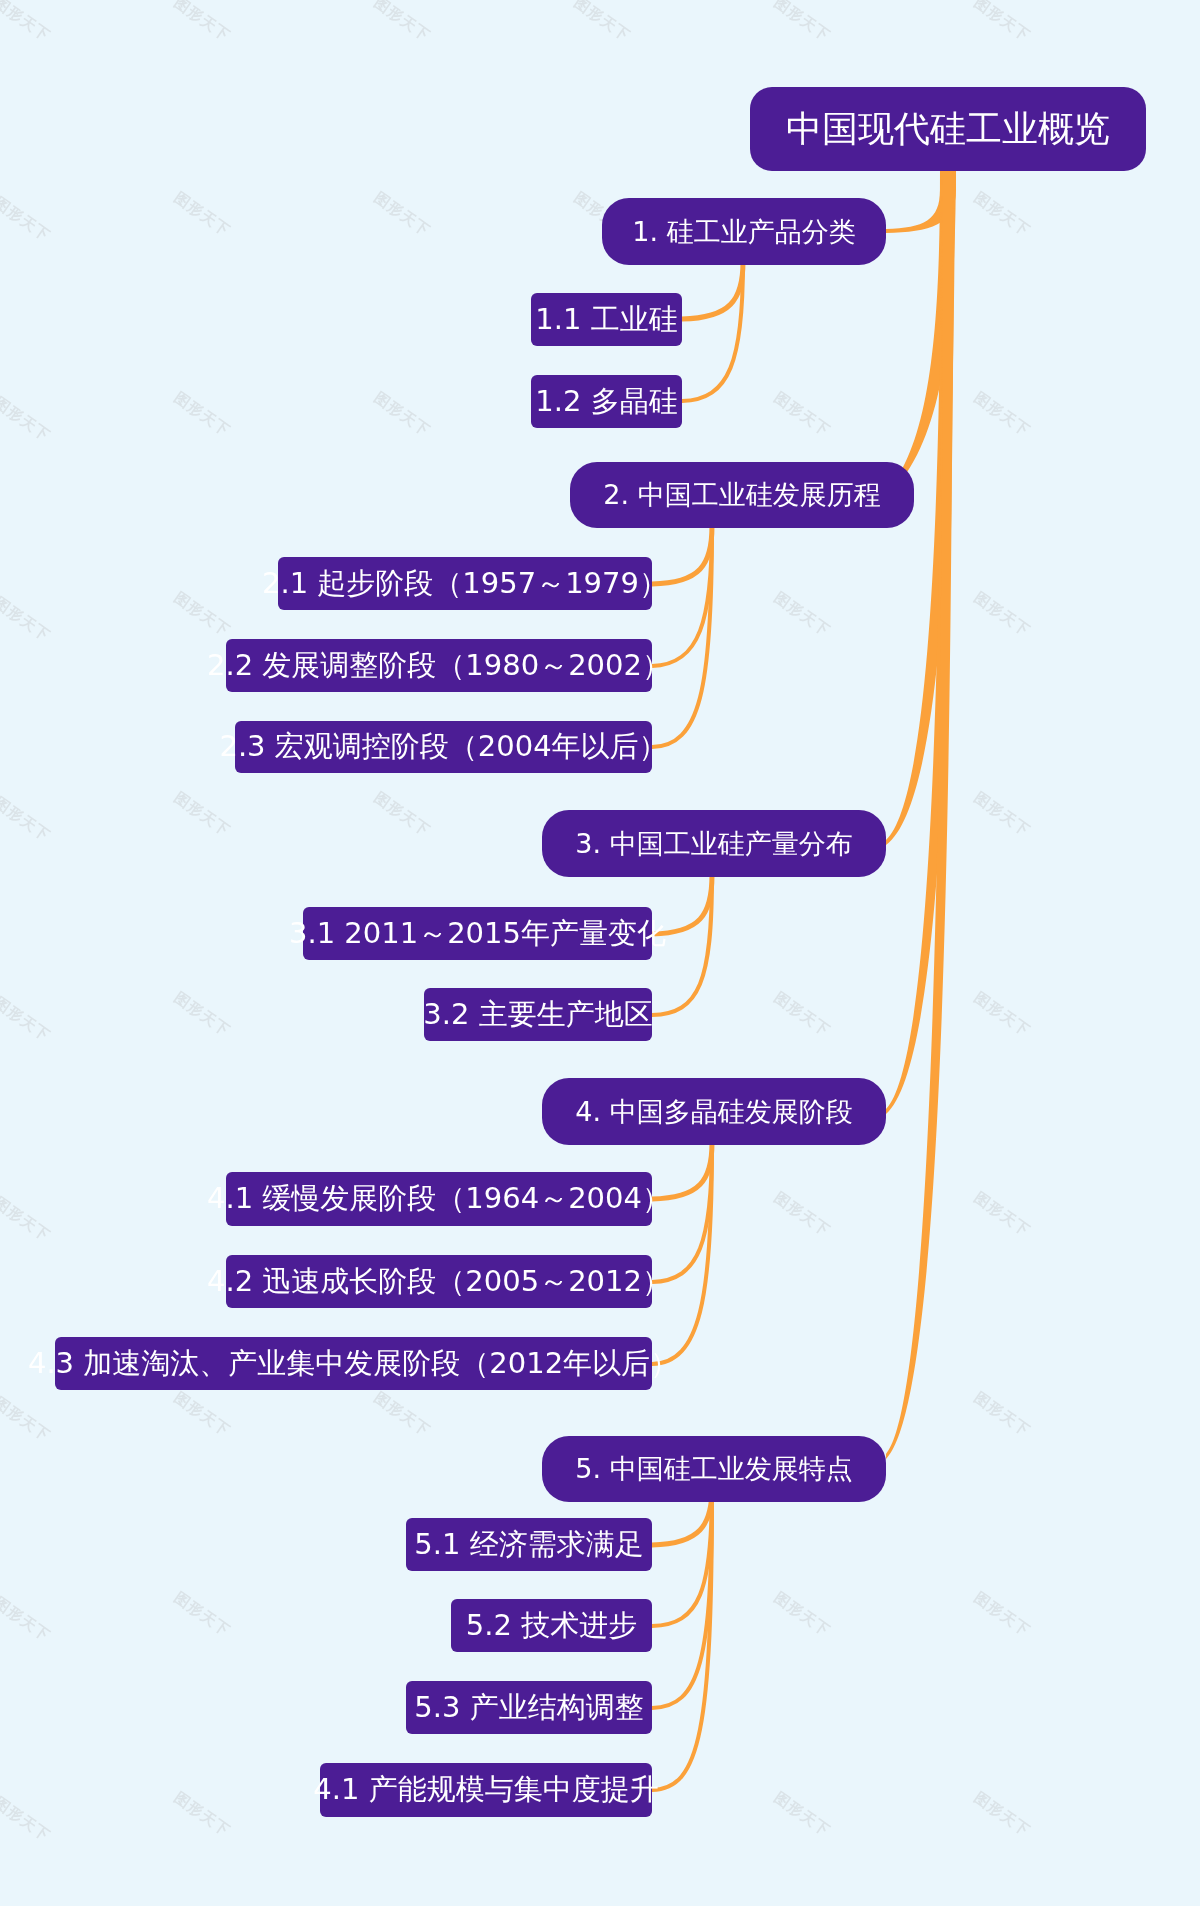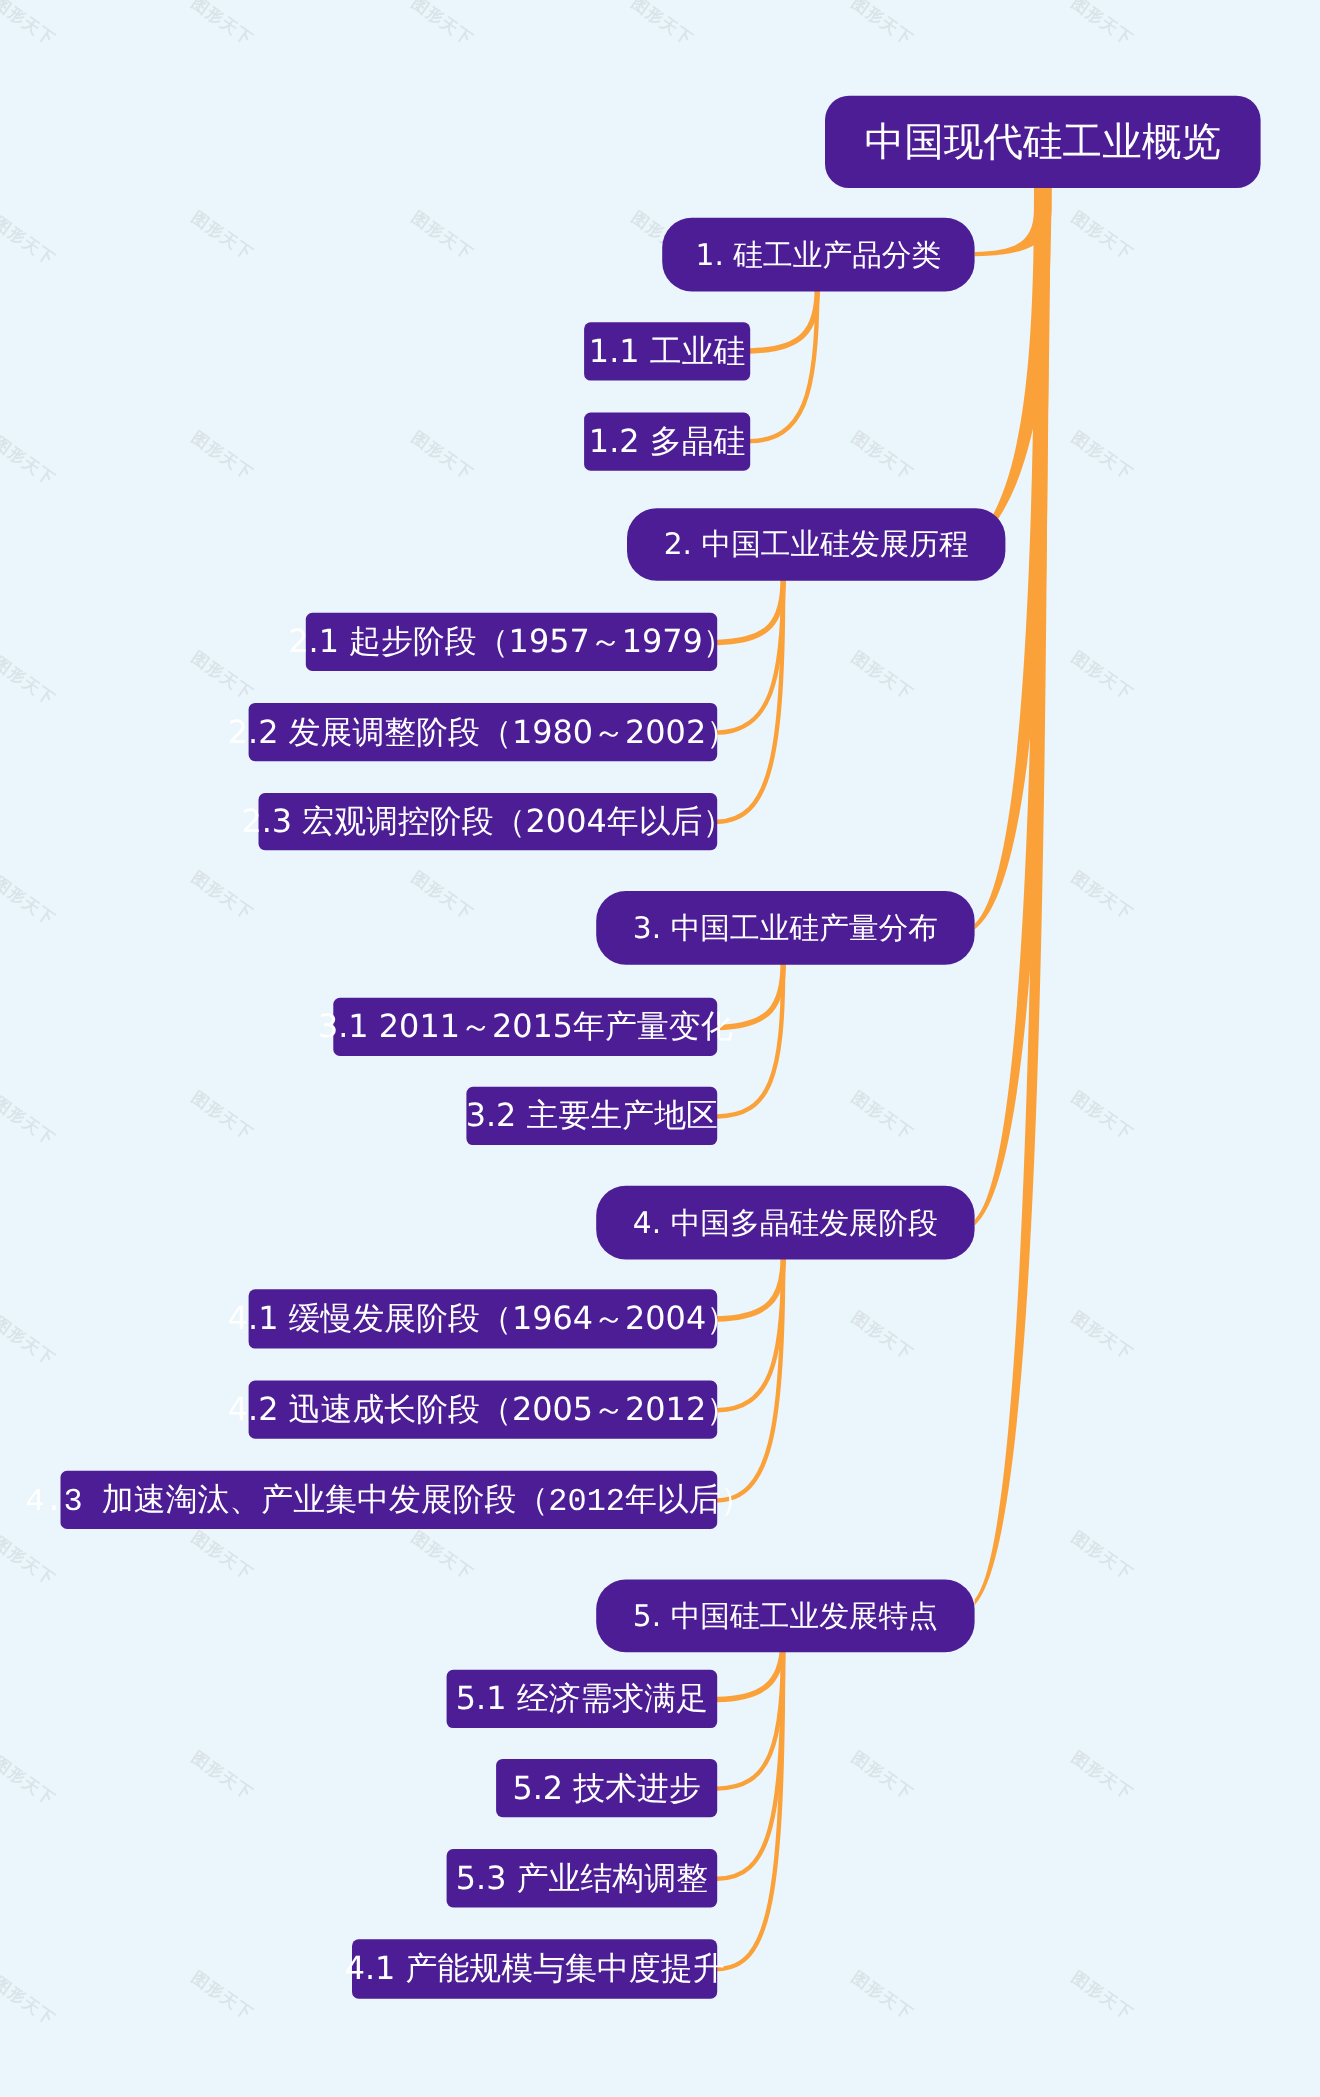--- a/index.html
+++ b/index.html
@@ -146,21 +146,21 @@
 
 <div class="node branch" style="left:542px;top:1078px;width:344px;height:67px;">
   <span>4. 中国多晶硅发展阶段</span>
 </div>
 <div class="node leaf" style="left:226px;top:1172px;width:426px;height:54px;">
   <span>4.1 缓慢发展阶段（1964～2004）</span>
 </div>
 <div class="node leaf" style="left:226px;top:1255px;width:426px;height:53px;">
   <span>4.2 迅速成长阶段（2005～2012）</span>
 </div>
-<div class="node leaf" style="left:55px;top:1337px;width:597px;height:53px;font-family:Liberation Mono, monospace;">
+<div class="node leaf" style="left:55px;top:1337px;width:597px;height:53px;">
   <span>4.3 加速淘汰、产业集中发展阶段（2012年以后）</span>
 </div>
 
 <div class="node branch" style="left:542px;top:1436px;width:344px;height:66px;">
   <span>5. 中国硅工业发展特点</span>
 </div>
 <div class="node leaf" style="left:406px;top:1518px;width:246px;height:53px;">
   <span>5.1 经济需求满足</span>
 </div>
 <div class="node leaf" style="left:451px;top:1599px;width:201px;height:53px;">

